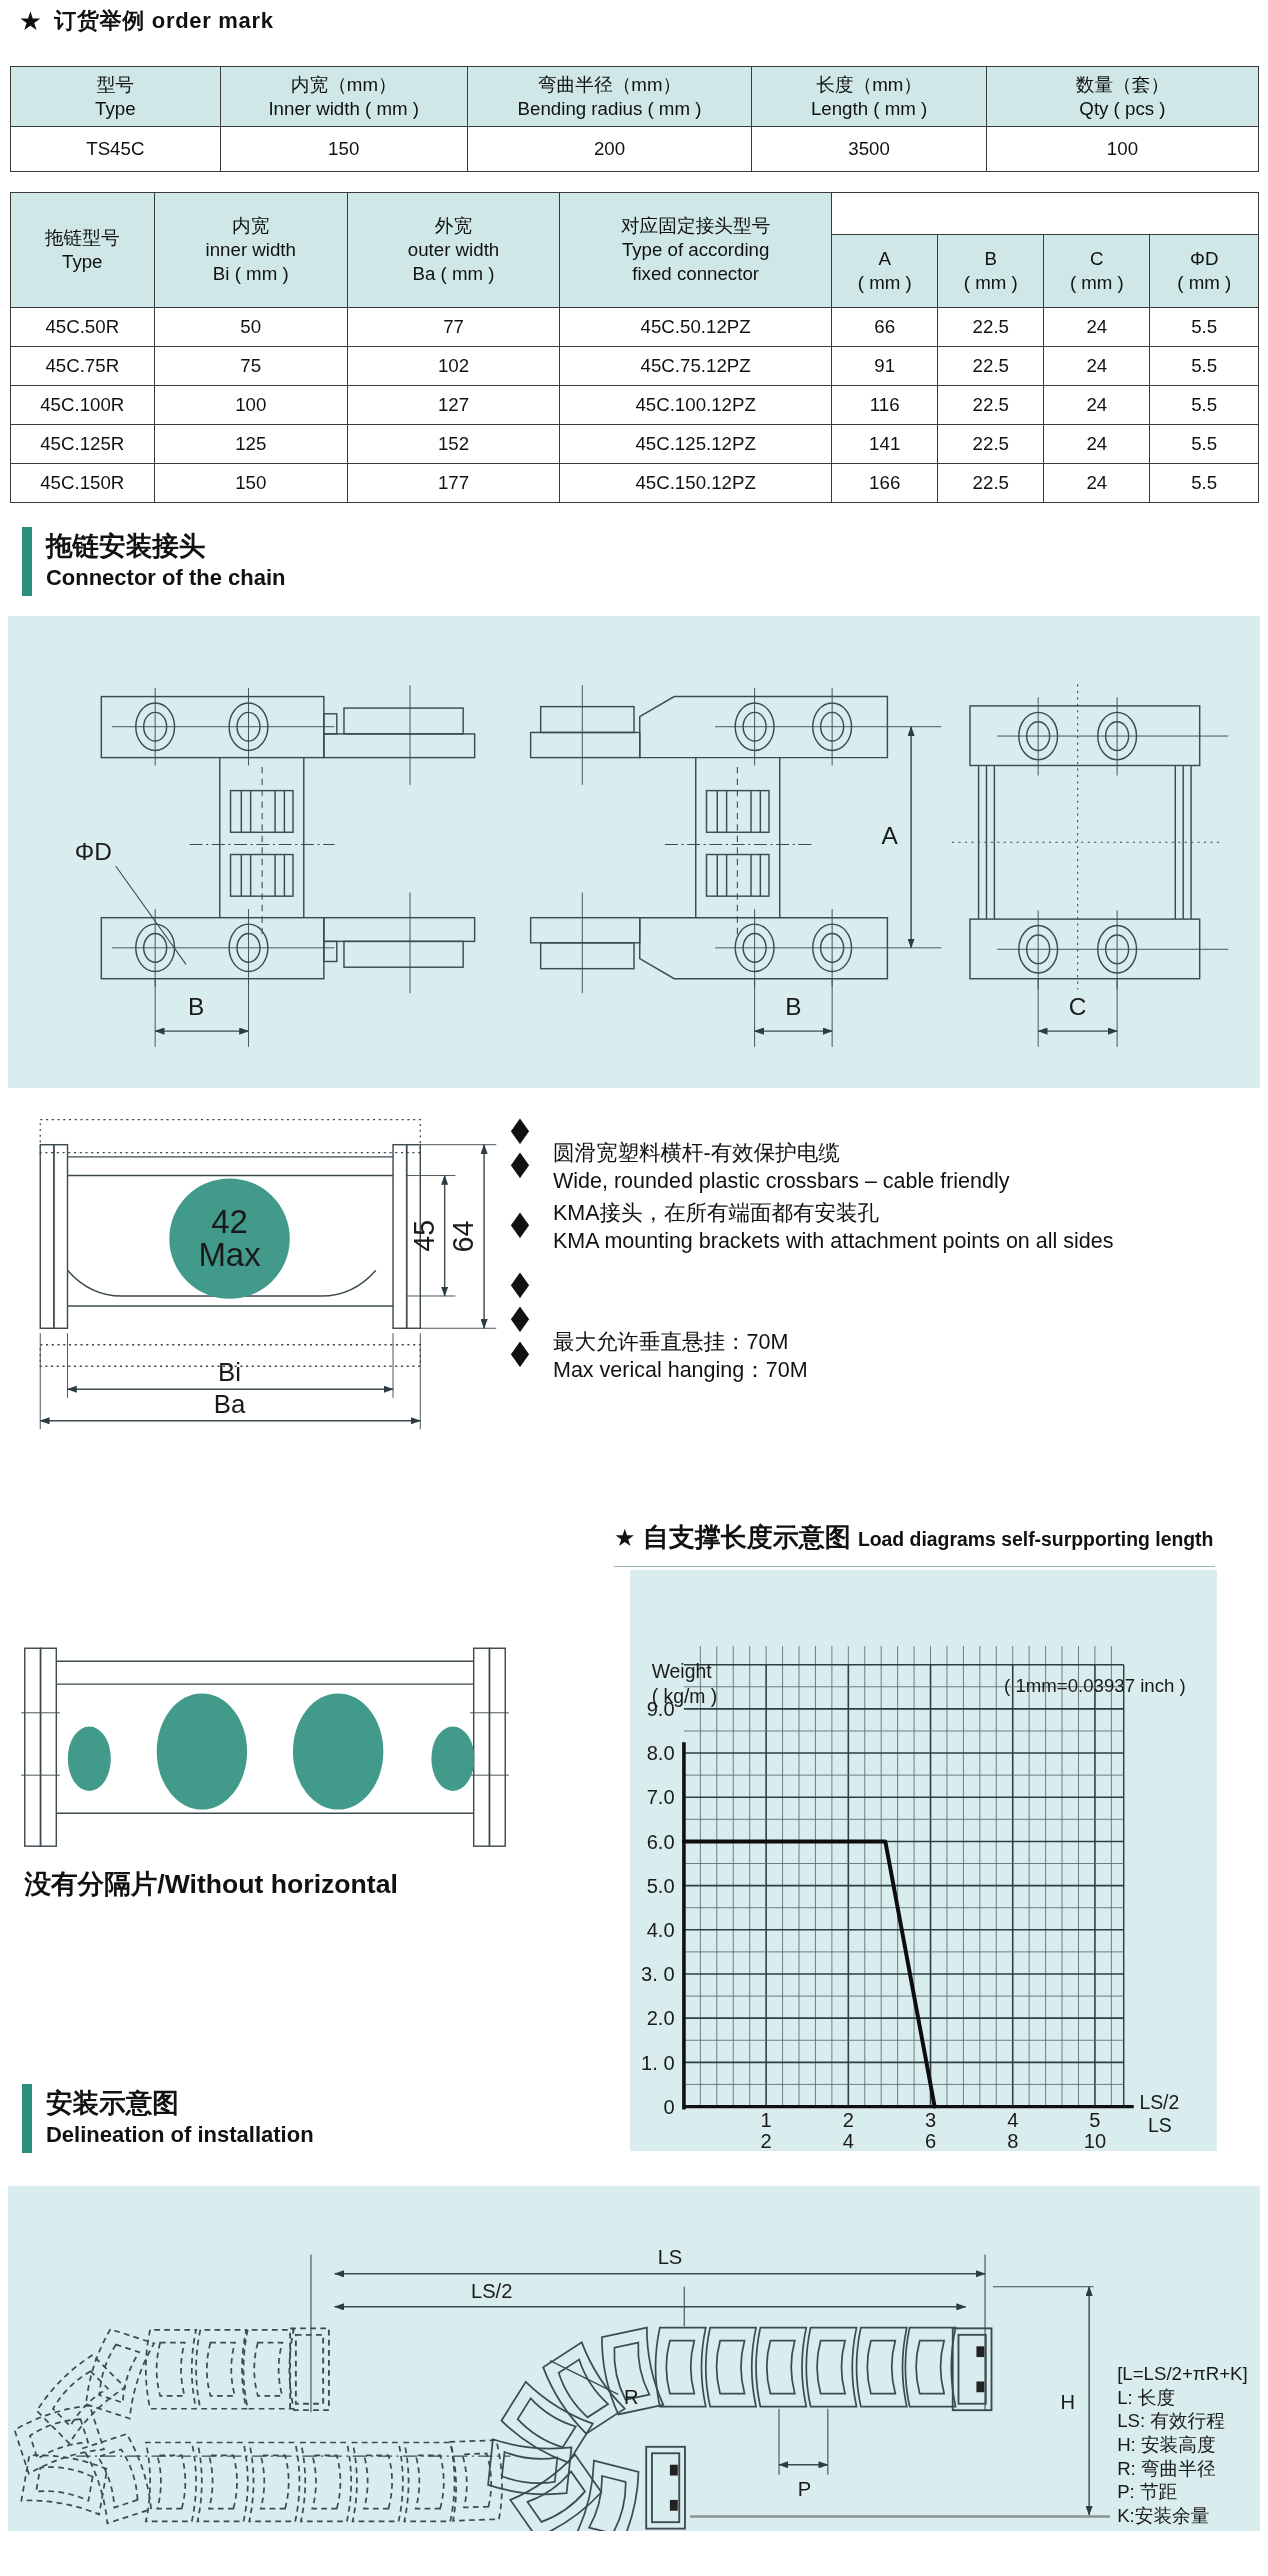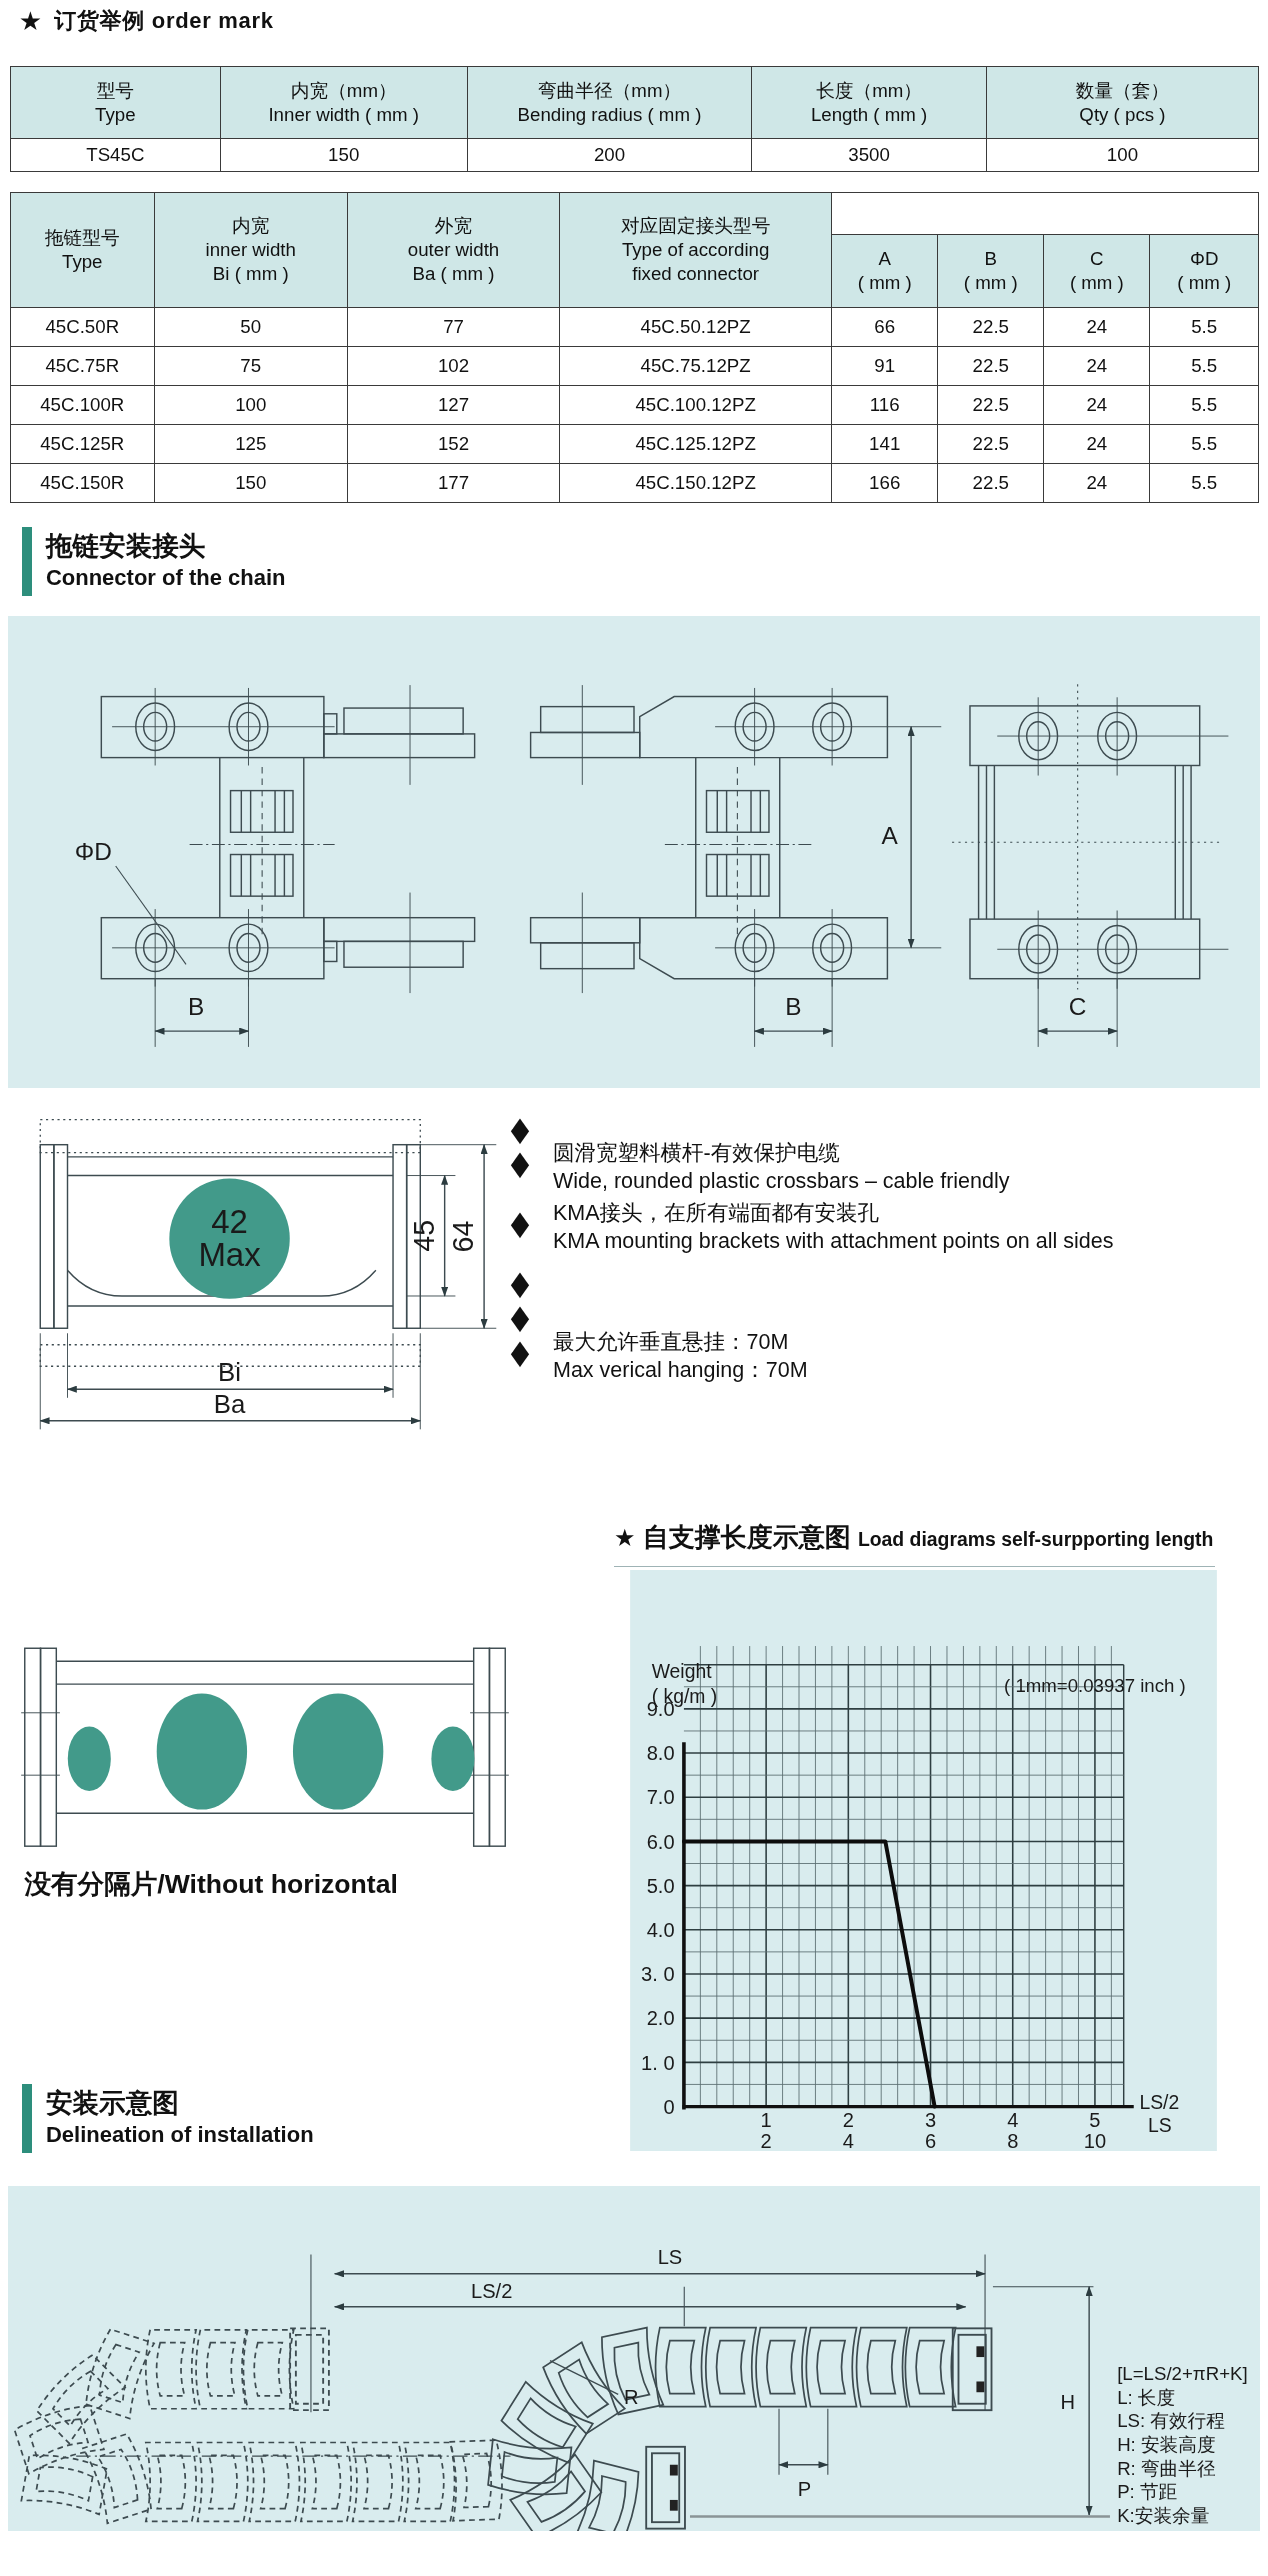--- a/index.html
+++ b/index.html
@@ -15,22 +15,22 @@
   
   table.sheet{border-collapse:collapse;table-layout:fixed;width:1249px;}
   table.sheet th,table.sheet td{
     border:1.1px solid #3a3a3a;text-align:center;vertical-align:middle;
     font-size:18.7px;line-height:24px;white-space:pre-line;font-weight:normal;padding:1.4px 2.9px;
   }
   table.sheet{border:1.8px solid #333;}
   table.sheet th{background:#cfe7e7;}
   table.sheet th.blank{background:#ffffff;}
   #order-table{left:10px;top:66px;}
-  #order-table thead tr{height:72px;}
-  #order-table tbody tr{height:33px;}
+  #order-table thead tr{height:60px;}
+  #order-table tbody tr{height:45px;}
   #spec-table{left:10px;top:192px;padding-left:24px;}
   #spec-table tr.r1{height:42px;}
   #spec-table tr.r2{height:73px;}
   #spec-table tbody tr{height:39px;}
   
   .sec-head{border-left:10.8px solid #2d8e7c;padding:2.9px 0 2.9px 14.4px;}
   .sec-head .zh{font-size:26.6px;font-weight:bold;line-height:33px;}
   .sec-head .en{font-size:22px;font-weight:bold;line-height:30px;}
   #sec-connector{left:21.5px;top:527px;}
   #sec-install{left:21.5px;top:2084px;}

